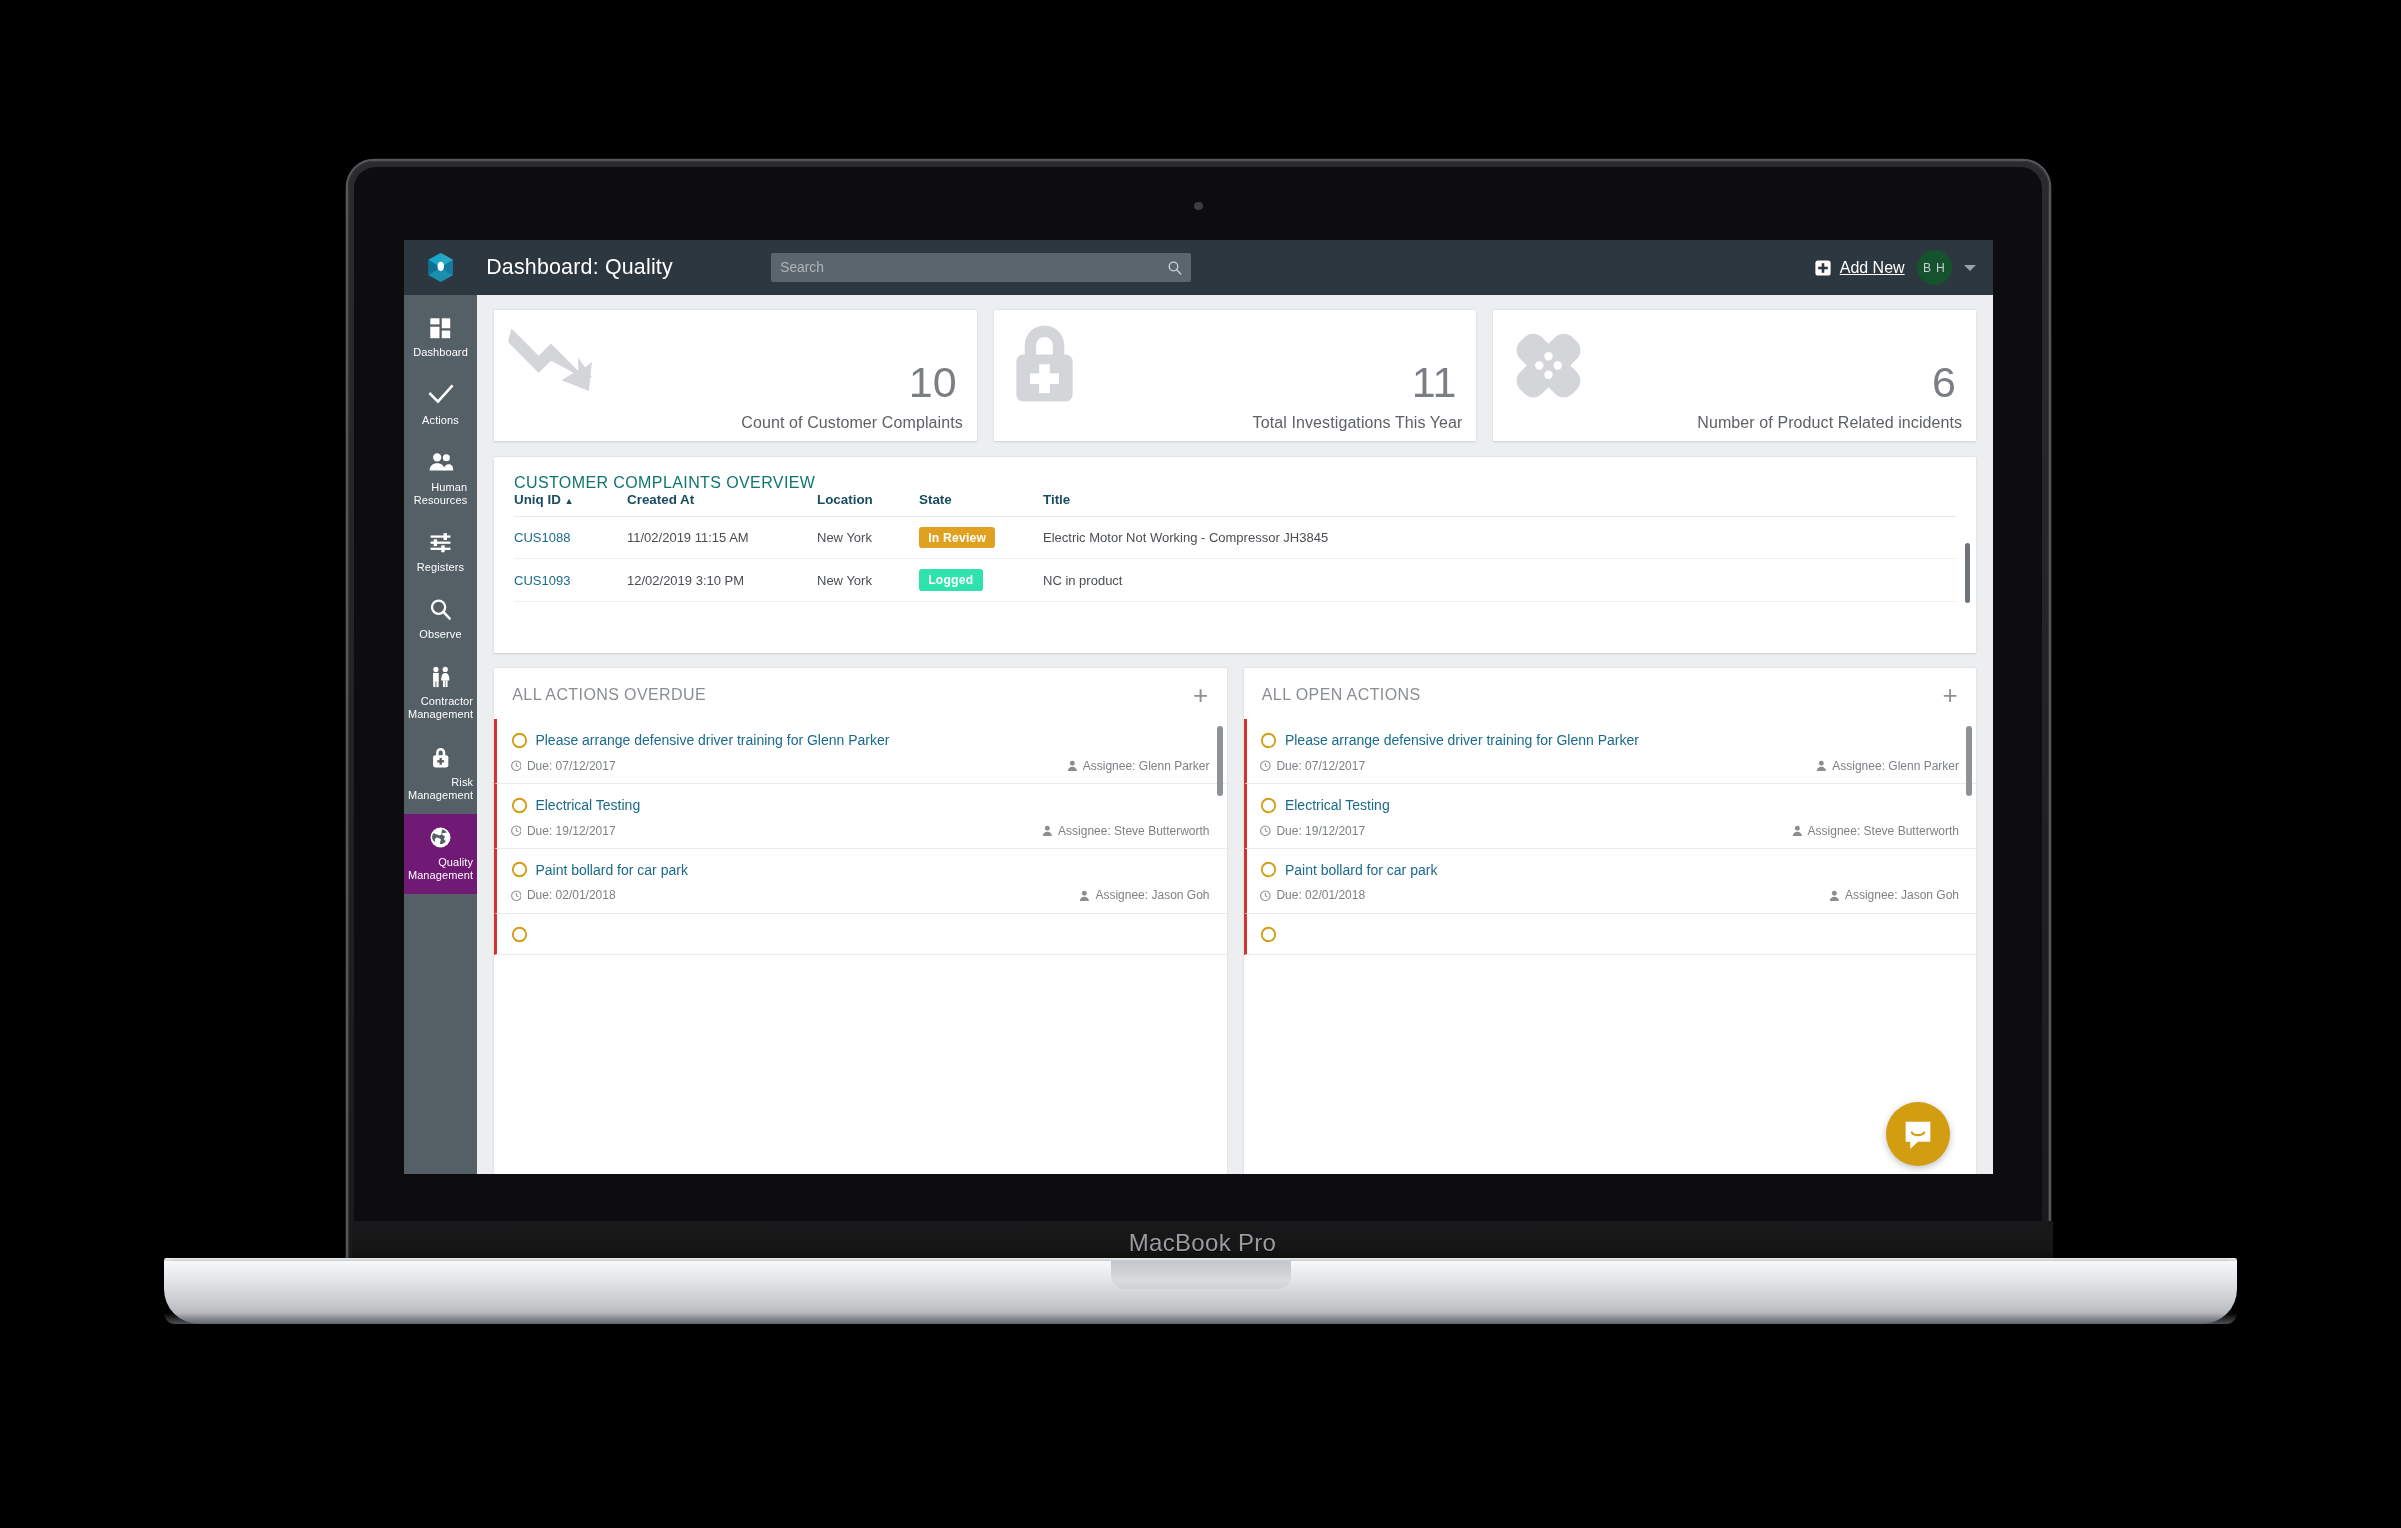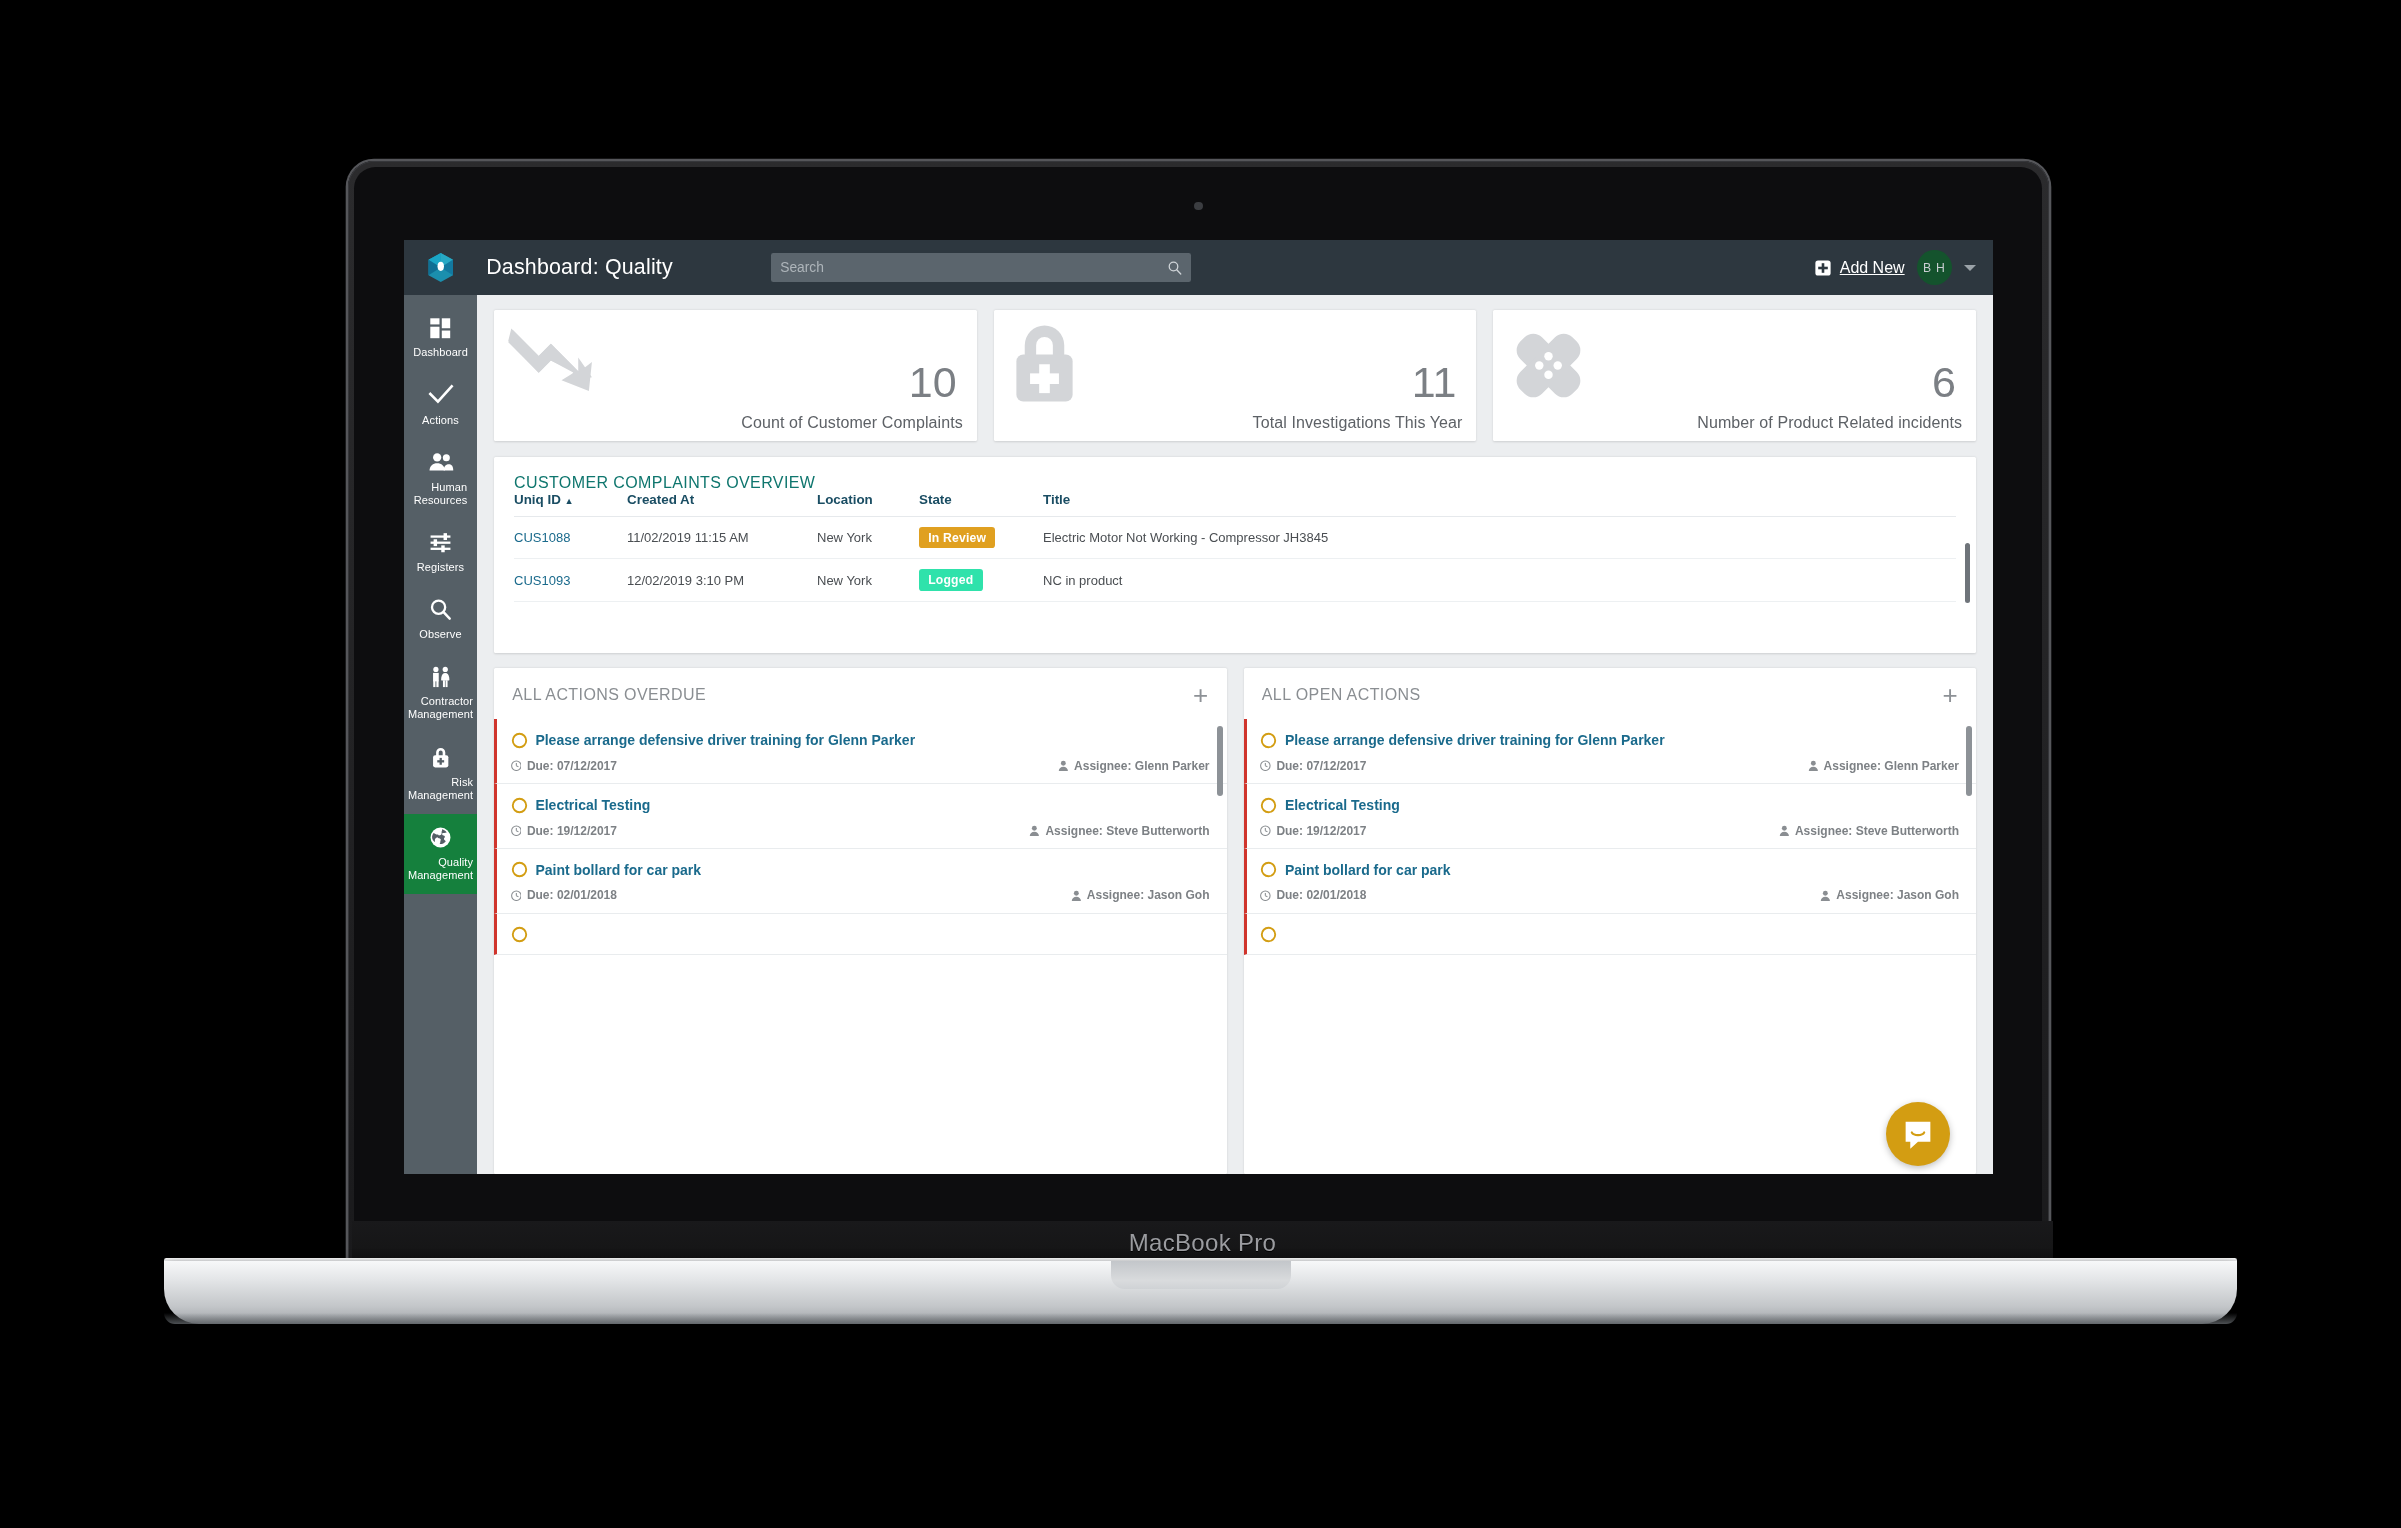--- a/index.html
+++ b/index.html
@@ -127,21 +127,21 @@
 
   
   .sidebar {
     width: 73px; flex: 0 0 73px; background: #555f66;
     padding-top: 9.2px; position: relative; overflow: hidden;
   }
   .nav-item {
     display: flex; flex-direction: column; align-items: center;
     padding: 10.7px 3.1px 12.2px; cursor: pointer; position: relative;
   }
-  .nav-item.active { background: #15803d; }
+  .nav-item.active { background: #701a75; }
   .nav-item .ico { height: 26px; display: flex; align-items: center; justify-content: center; margin-bottom: 5.4px; }
   .nav-item .ico svg { display: block; }
   .nav-label {
     color: #ffffff; font-size: 11px; line-height: 1.18; text-align: right;
     letter-spacing: 0.1px;
   }
 
   
   .main {
     flex: 1; background: #eceef0; padding: 15.3px 17px 0 17px;
@@ -204,21 +204,21 @@
     flex: 1; background: #fff; border-radius: 1.5px;
     box-shadow: 0 0.8px 2.3px rgba(0,0,0,.13);
     display: flex; flex-direction: column; overflow: hidden; position: relative;
   }
   .panel-head {
     display: flex; align-items: center; justify-content: space-between;
     padding: 18.3px 18.3px 15.3px 18.3px;
   }
   .panel-head h3 { color: #8a8e92; font-size: 16px; font-weight: normal; letter-spacing: 0.4px; }
   .plus-btn { color: #8d9196; font-size: 26px; line-height: 17px; cursor: pointer; font-weight: 300; }
-  .panel-list { flex: 1; overflow: hidden; position: relative; font-weight: bold; }
+  .panel-list { flex: 1; overflow: hidden; position: relative; }
   .action-item {
     border-left: 3.8px solid #d0342c; border-bottom: 0.8px solid #e9ecee;
     padding: 12.2px 17px 10.7px 13.8px; position: relative;
   }
   .action-title-row { display: flex; align-items: center; gap: 7.6px; }
   .circle-ico { width: 17px; height: 17px; flex: 0 0 17px; }
   .action-title { color: #1a6a8c; font-size: 14px; }
   .action-meta {
     display: flex; align-items: center; justify-content: space-between;
     margin-top: 10px; color: #7d8185; font-size: 12px;

